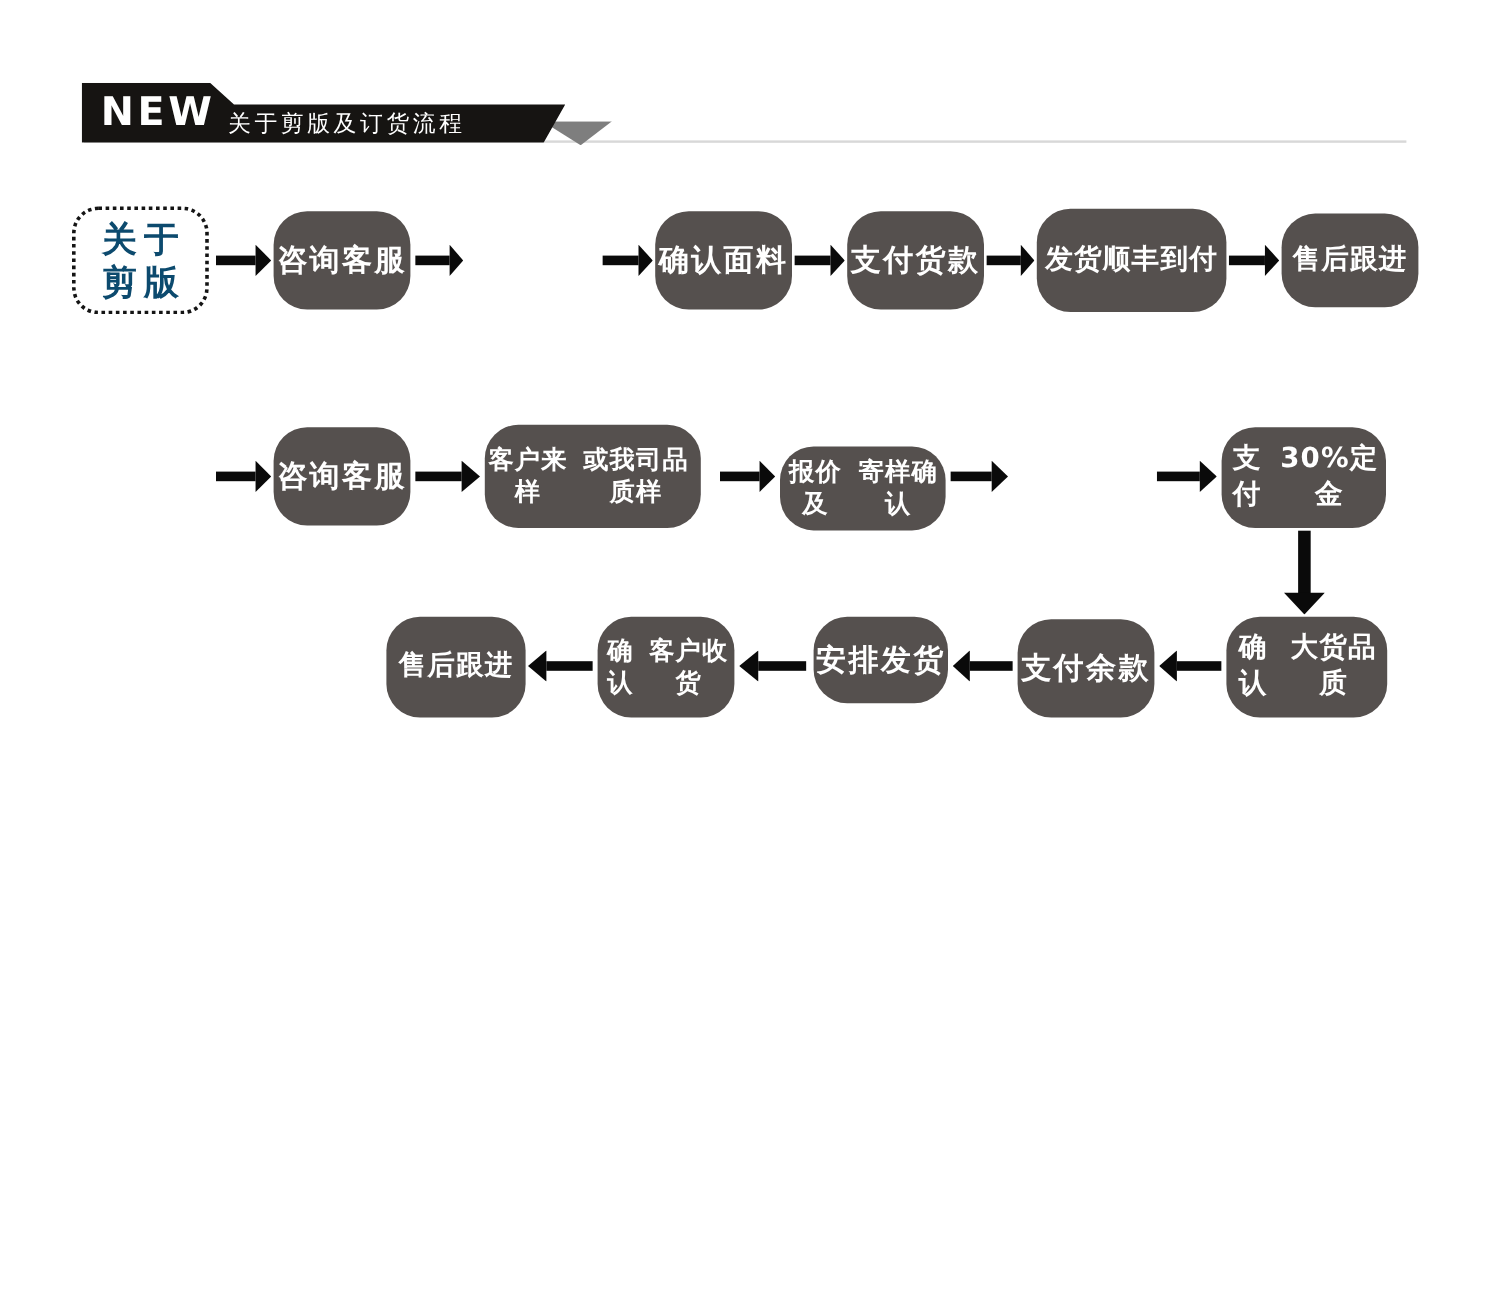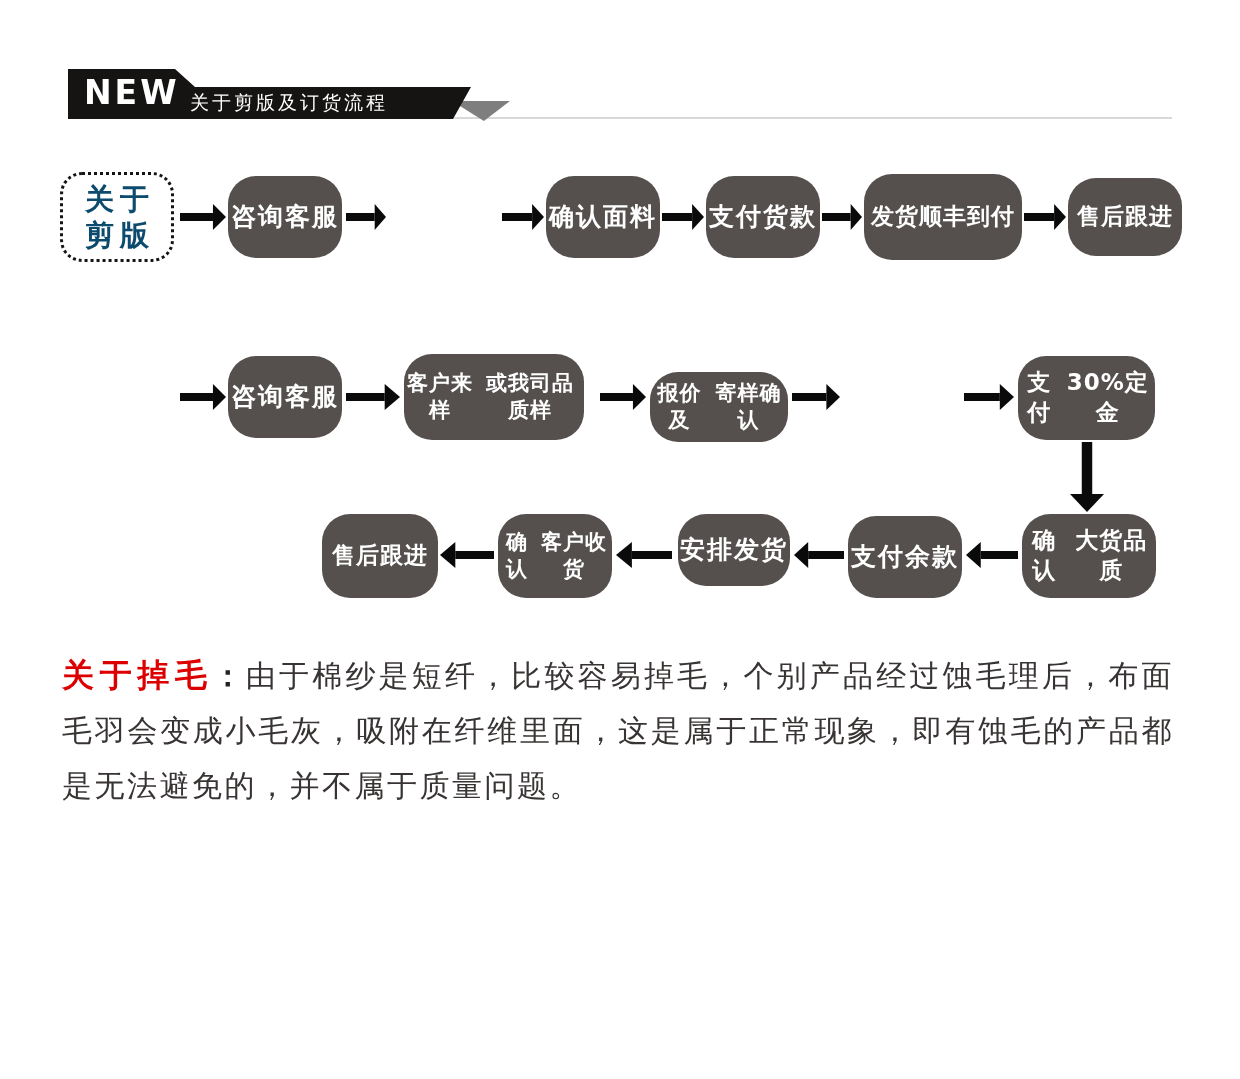--- a/index.html
+++ b/index.html
@@ -238,16 +238,15 @@
         <polygon points="17,0 0,13 17,26" fill="#0a0a0a"></polygon>
         <rect x="17" y="9" width="43" height="8" fill="#0a0a0a"></rect>
       </svg>
   </div>
 
   <div class="fbox mid" style="left:322px;top:514px;width:116px;height:84px">
     <span>售后</span>
     <span>跟进</span>
   </div>
 
-  <p class="note" style="top:648px"><span class="note-head">关于掉毛</span><span class="note-colon">：</span><span>由于棉纱是短纤，比较容易掉毛，个别产品经过蚀毛理后，布面毛羽会变成小毛灰，吸附在纤维里面，这是属于正常现象，即有蚀毛的产品都是无法避免的，并不属于质量问题。</span></p>
 
 
 </div>
 
 </body></html>

